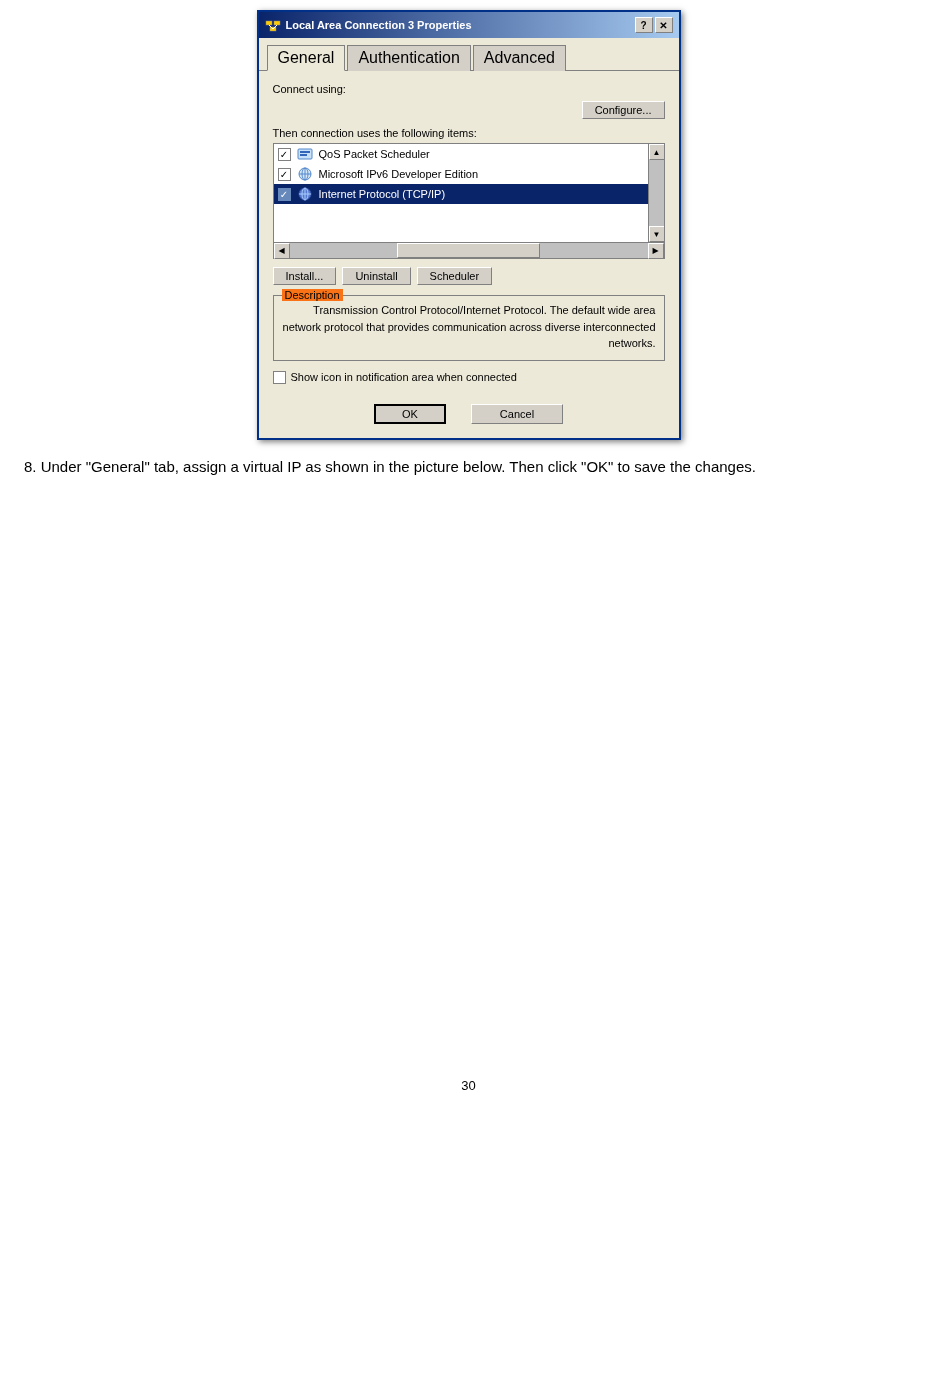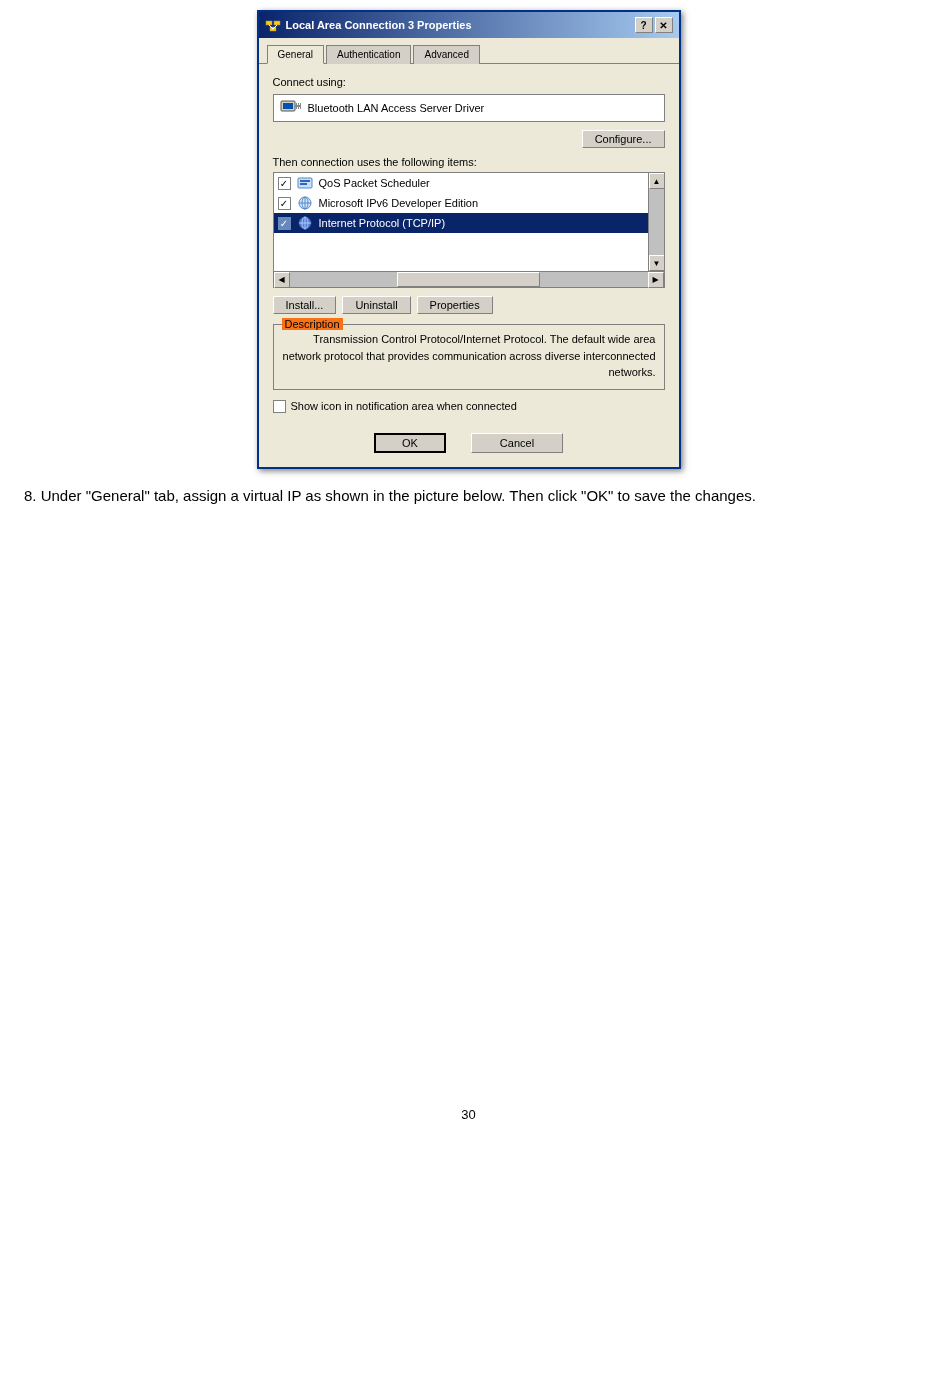--- a/index.html
+++ b/index.html
@@ -91,21 +91,21 @@
       border-bottom: 1px solid #808080;
     }
 
     .tab {
       padding: 3px 10px;
       background: #d4d0c8;
       border: 1px solid #808080;
       border-bottom: none;
       margin-right: 2px;
       cursor: pointer;
-      font-size: 10px;
+      font-size: 16px;
       position: relative;
       bottom: -1px;
       color: #000;
     }
 
     .tab.active {
       background: #ece9d8;
       border-bottom: 1px solid #ece9d8;
       font-weight: normal;
       z-index: 1;
@@ -418,33 +418,20 @@
       </div>
       <div class="tab">
         <span>Advanced</span>
       </div>
     </div>
 
     <div class="dialog-content">
 
       <div class="section-label">Connect using:</div>
 
-      <div class="connect-box">
-        <div class="adapter-icon">
-          <svg width="22" height="18" viewBox="0 0 22 18">
-            <rect x="1" y="2" width="14" height="10" rx="1" fill="#d4d0c8" stroke="#555" stroke-width="1"></rect>
-            <rect x="3" y="4" width="10" height="6" fill="#0055aa"></rect>
-            <rect x="15" y="6" width="6" height="2" fill="#888"></rect>
-            <rect x="16" y="4" width="1" height="6" fill="#888"></rect>
-            <rect x="18" y="4" width="1" height="6" fill="#888"></rect>
-            <rect x="20" y="4" width="1" height="6" fill="#888"></rect>
-          </svg>
-        </div>
-        <span class="adapter-name">Bluetooth LAN Access Server Driver</span>
-      </div>
 
       <div class="configure-row">
         <button class="win-button">Configure...</button>
       </div>
 
       <div class="items-label">Then connection uses the following items:</div>
 
       <div class="items-list-container">
         <div class="items-list">
           <div class="list-item">
@@ -494,21 +481,21 @@
         <div class="scroll-arrow-horiz">◀</div>
         <div class="scroll-track-horiz">
           <div class="scroll-thumb-horiz"></div>
         </div>
         <div class="scroll-arrow-horiz">▶</div>
       </div>
 
       <div class="bottom-buttons-row">
         <button class="win-button">Install...</button>
         <button class="win-button">Uninstall</button>
-        <button class="win-button">Properties</button>
+        <button class="win-button">Scheduler</button>
       </div>
 
       <div class="group-box">
         <span class="group-box-label">Description</span>
         <p class="description-text">Transmission Control Protocol/Internet Protocol. The default wide area network protocol that provides communication across diverse interconnected networks.</p>
       </div>
 
       <div class="checkbox-row">
         <div class="checkbox-box"></div>
         <span>Show icon in notification area when connected</span>

